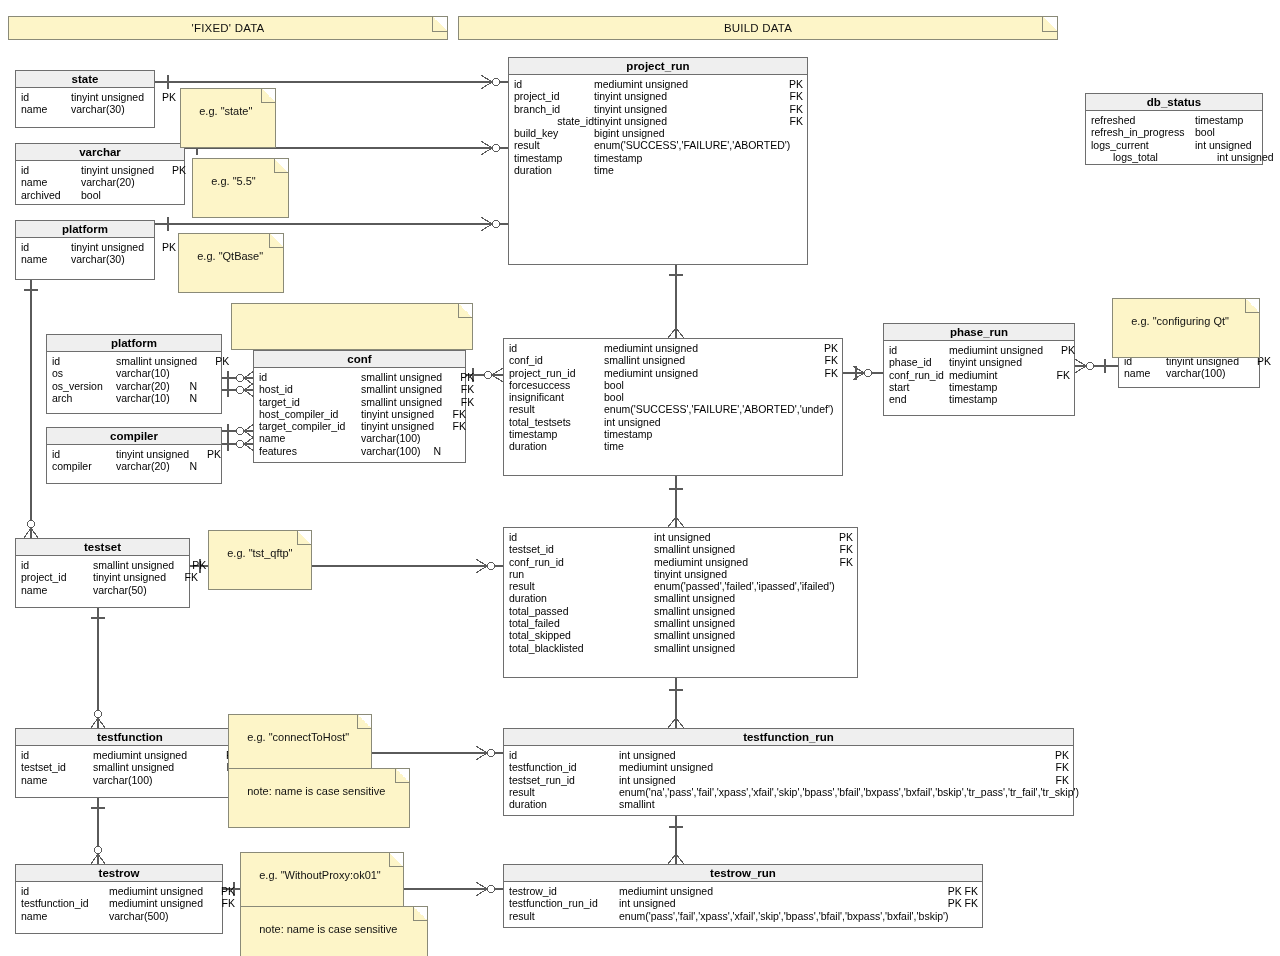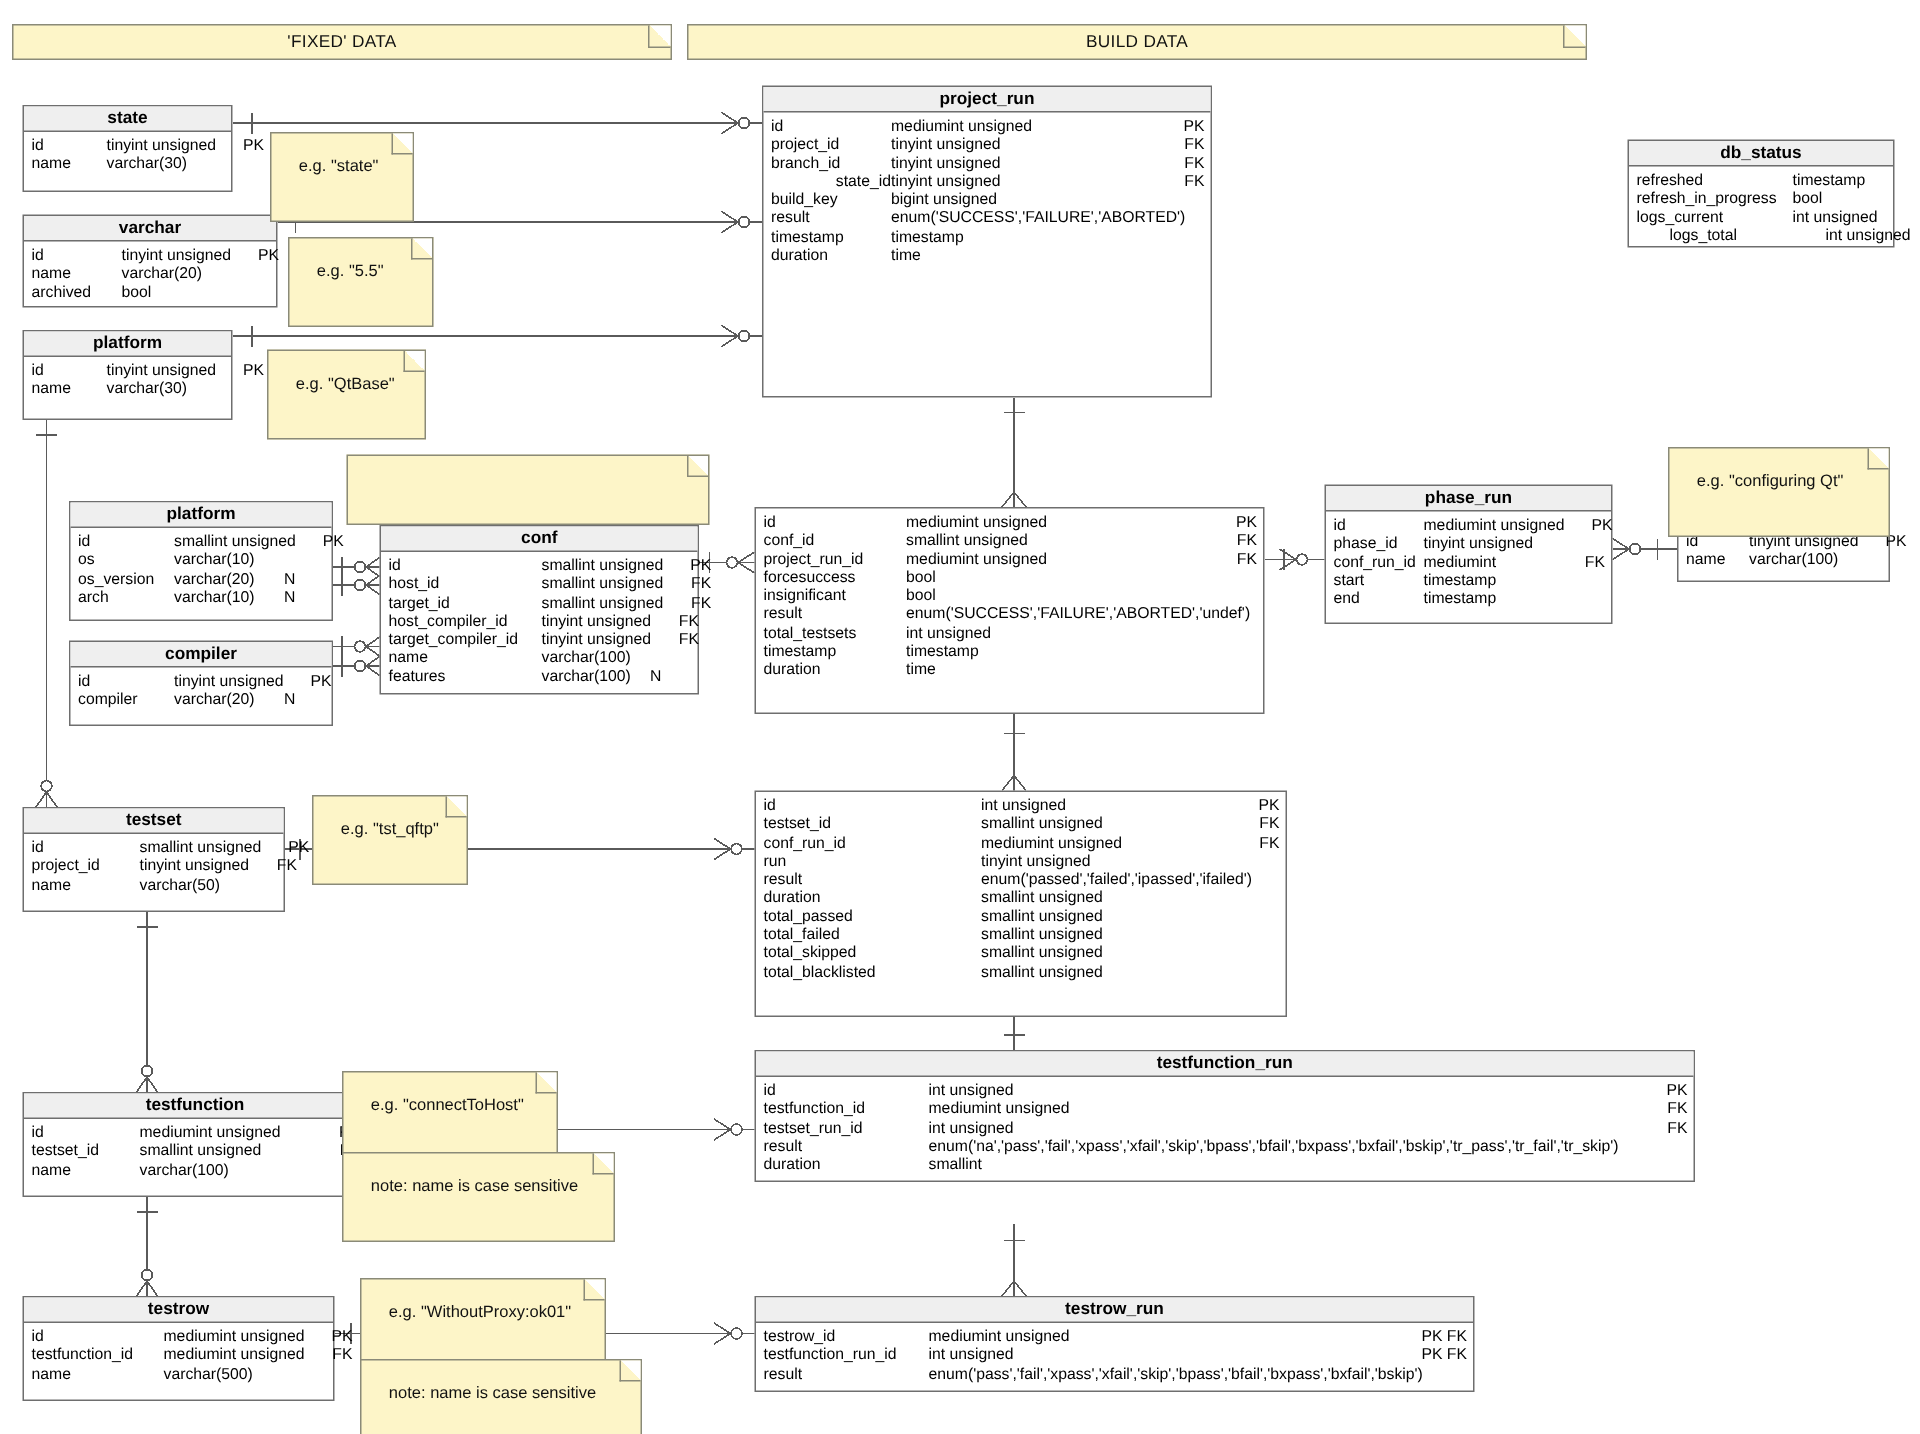--- a/index.html
+++ b/index.html
@@ -721,21 +721,21 @@
             <span class="c-key" style="min-width: 16px;"></span>
           </div>
           <div class="erow">
             <span class="c-name" style="min-width: 145px;">total_blacklisted</span>
             <span class="c-type">smallint unsigned</span>
             <span class="c-null" style="min-width: 8px;"></span>
             <span class="c-key" style="min-width: 16px;"></span>
           </div>
         </div>
       </div>
-      <div class="entity" style="left: 503px; top: 700px; width: 627px; height: 88px;">
+      <div class="entity" style="left: 503px; top: 728px; width: 571px; height: 88px;">
         <div class="ehead">testfunction_run</div>
         <div class="ebody">
           <div class="erow">
             <span class="c-name" style="min-width: 110px;">id</span>
             <span class="c-type">int unsigned</span>
             <span class="c-null" style="min-width: 8px;"></span>
             <span class="c-key" style="min-width: 16px;">PK</span>
           </div>
           <div class="erow">
             <span class="c-name" style="min-width: 110px;">testfunction_id</span>

